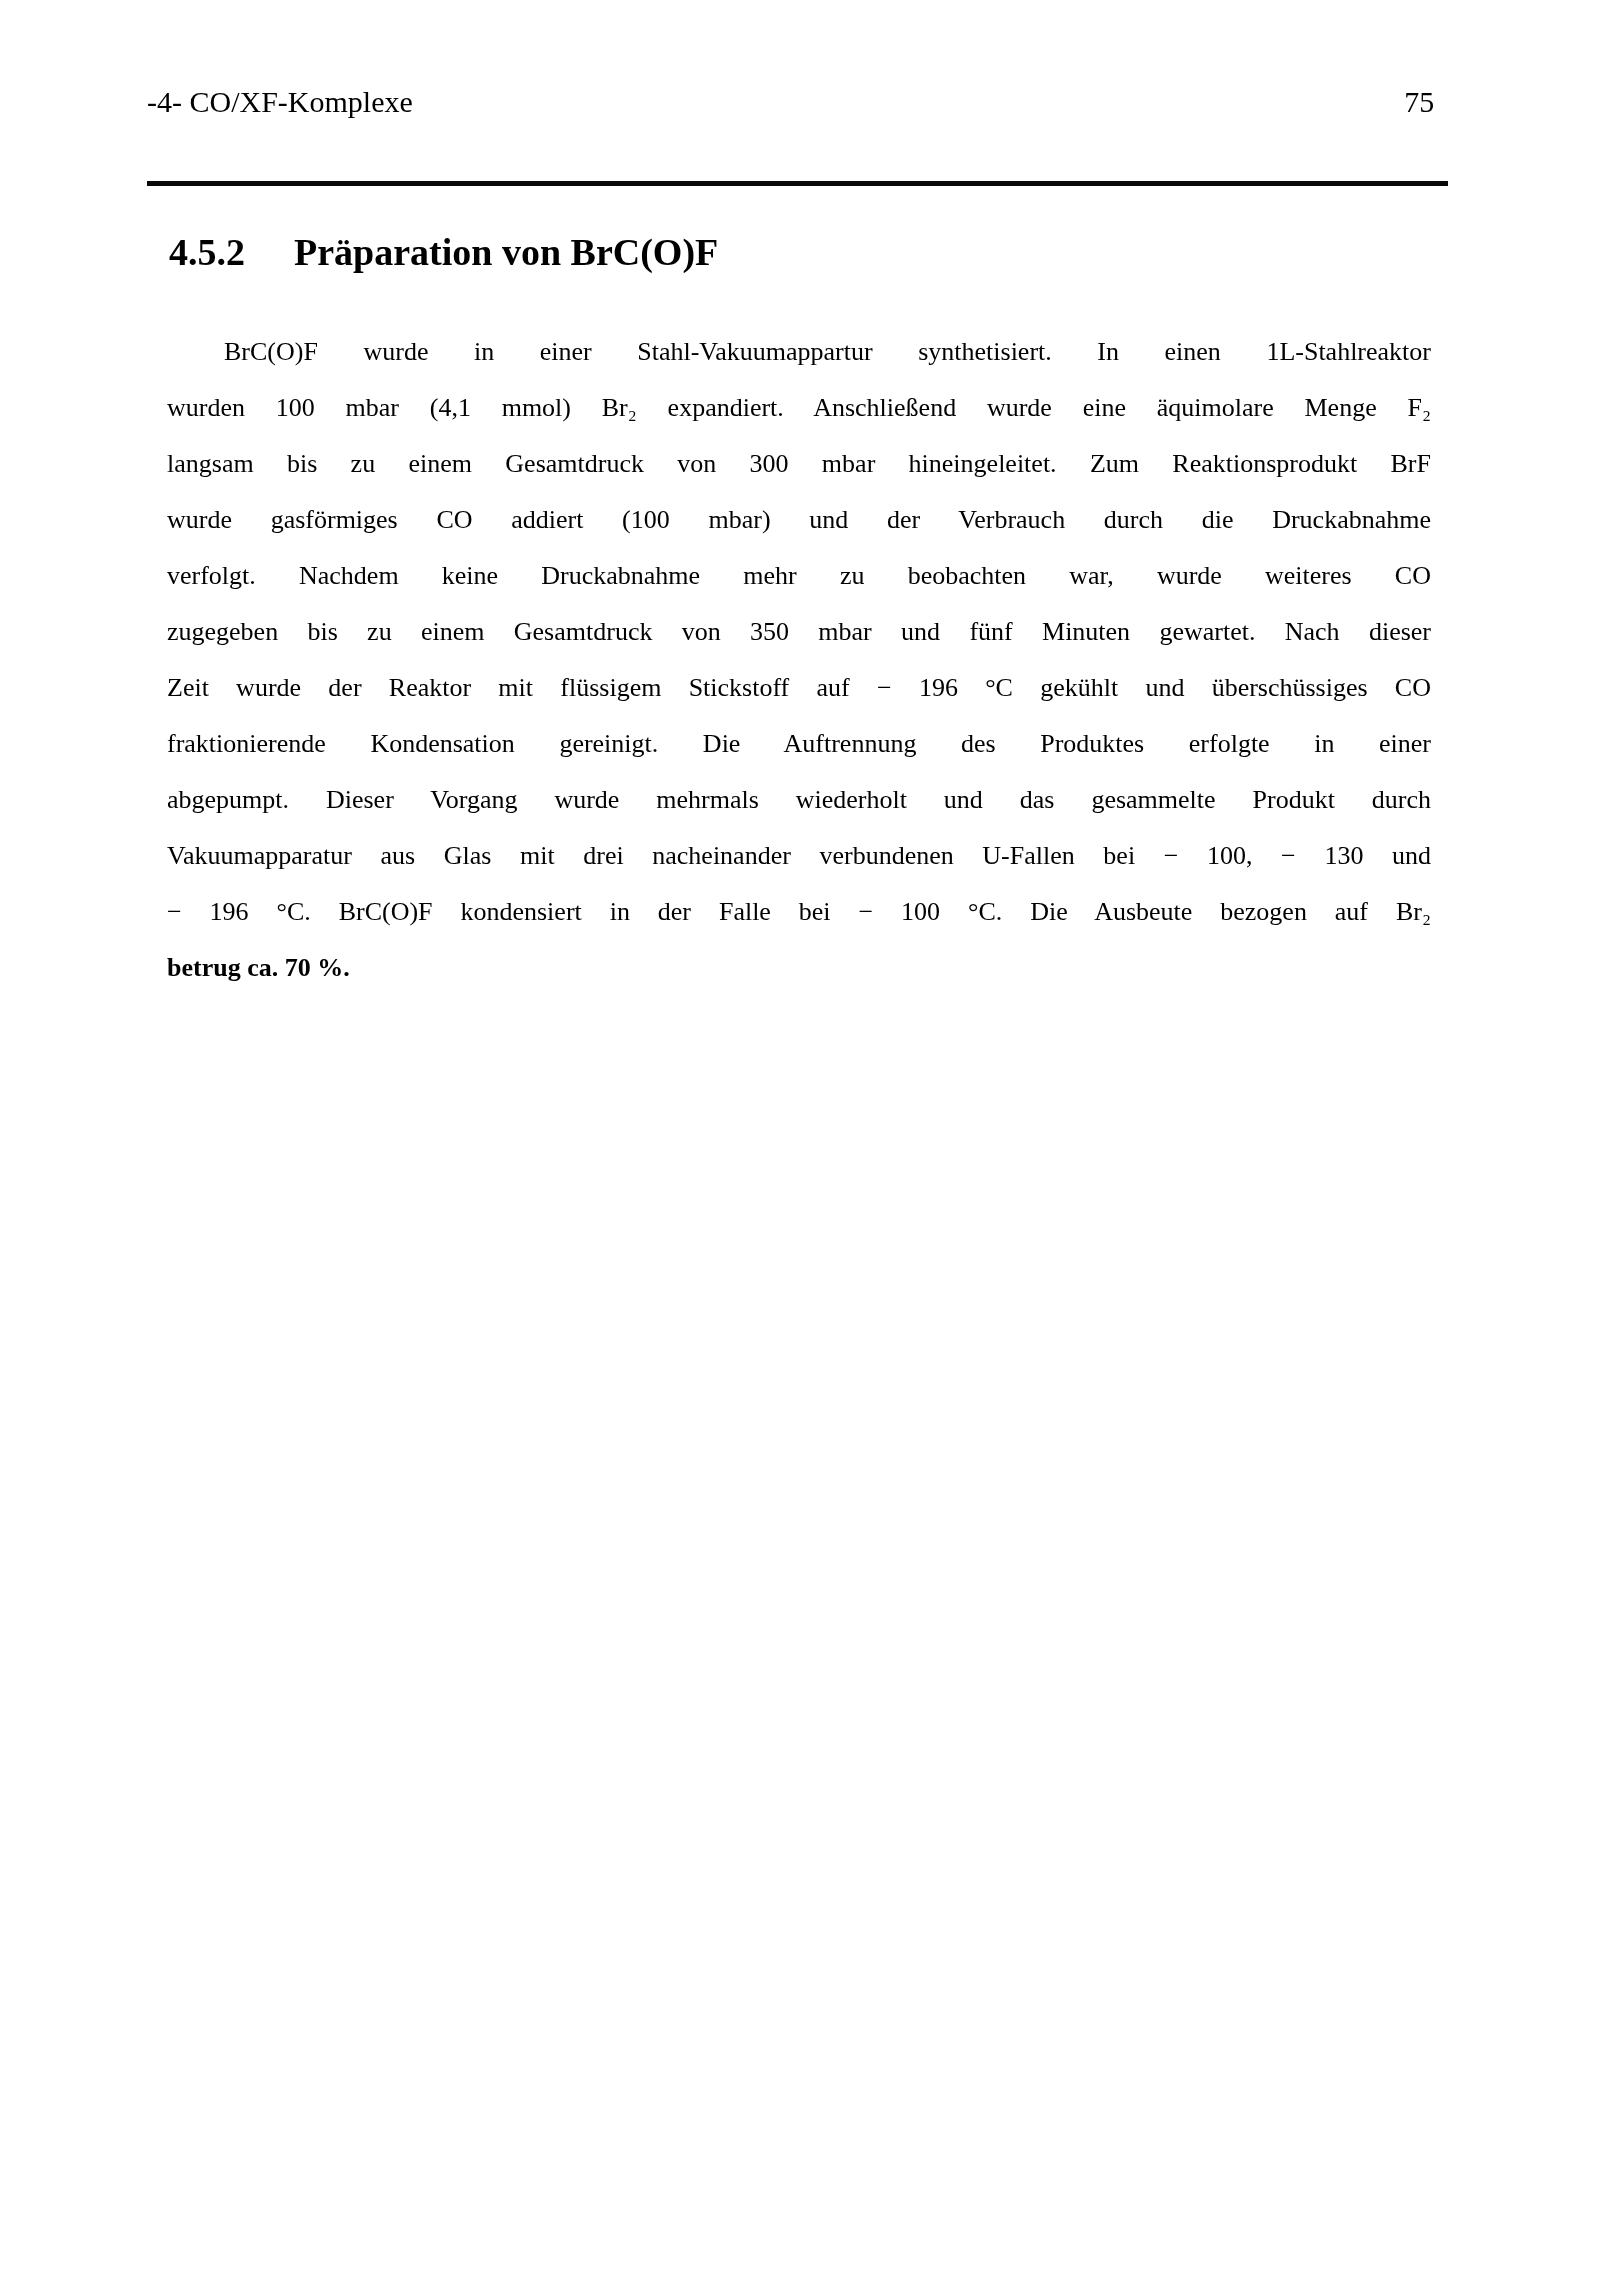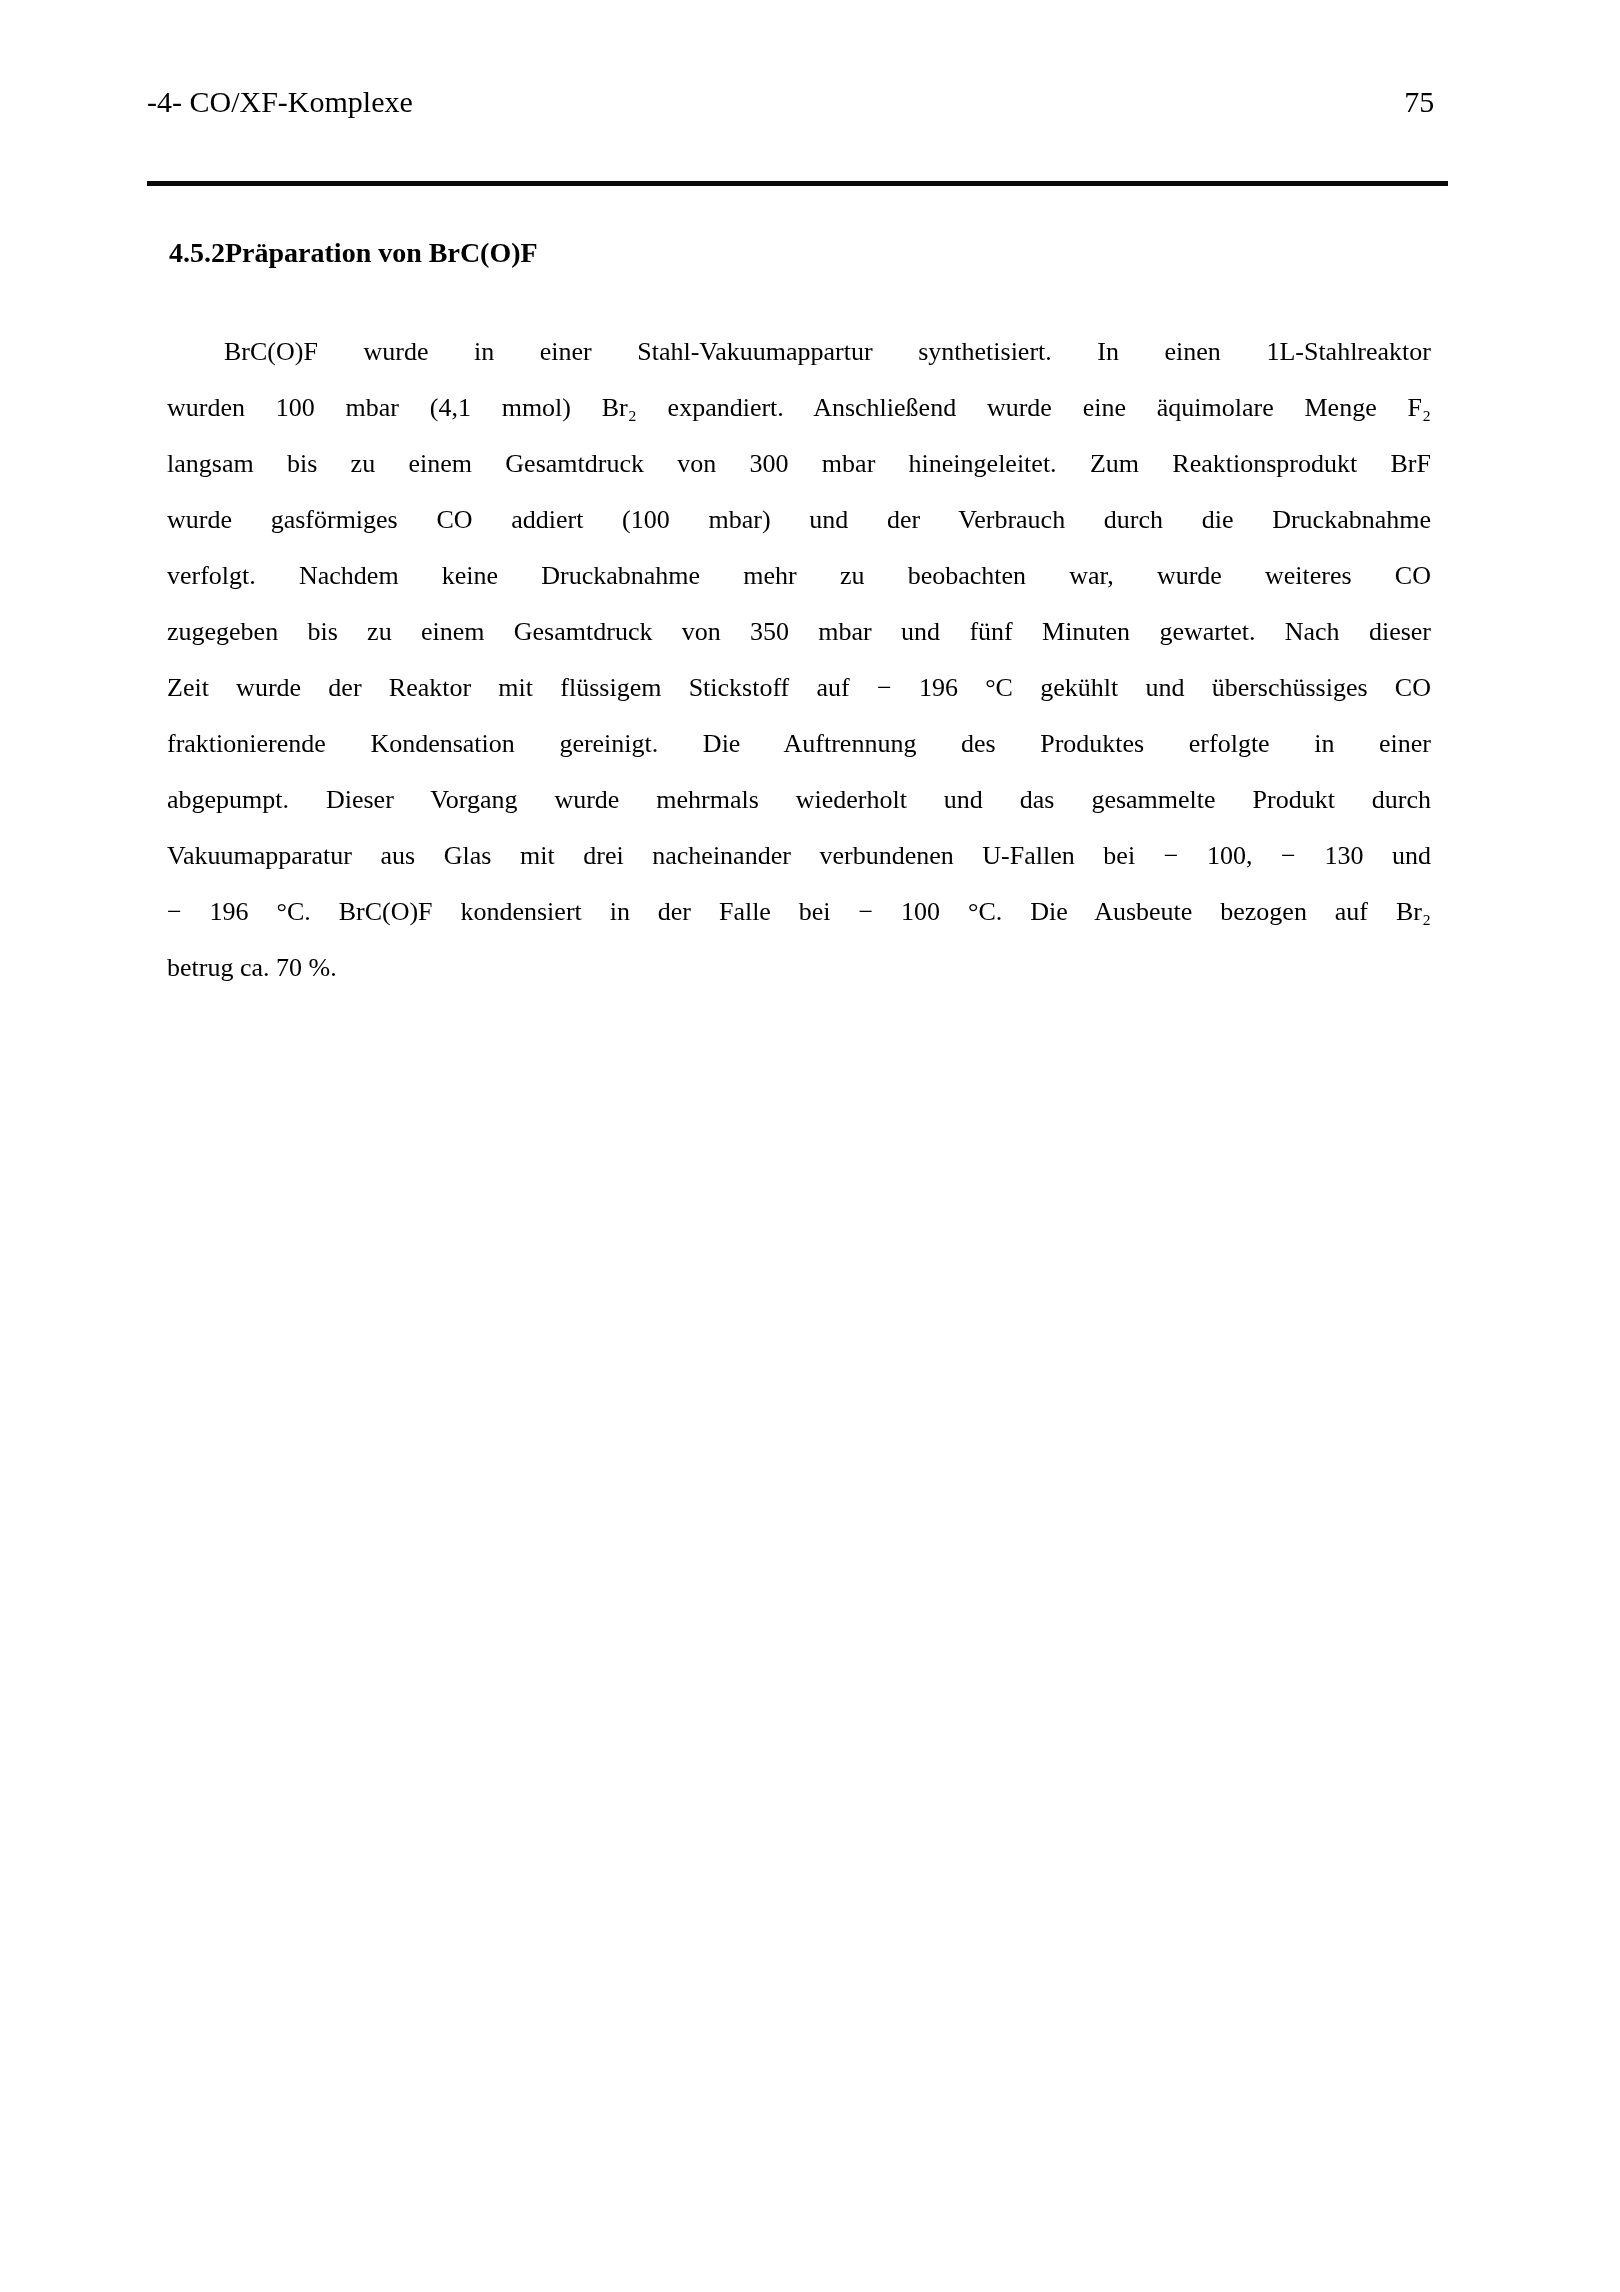--- a/index.html
+++ b/index.html
@@ -34,21 +34,22 @@
     left: 147px;
     width: 1301px;
     height: 4.9px;
     background: #0a0a0a;
   }
   .section-heading {
     position: absolute;
     top: 233px;
     left: 169px;
     display: flex;
-    font-size: 28px;
+    gap: 49px;
+    font-size: 38px;
     font-weight: 700;
     line-height: 39px;
     white-space: nowrap;
     text-align: center;
   }
   .body-paragraph {
     position: absolute;
     top: 324px;
     left: 167px;
     width: 1264px;
@@ -61,20 +62,21 @@
     text-align-last: justify;
     white-space: nowrap;
     overflow: visible;
   }
   .body-paragraph .line.first {
     text-indent: 57px;
   }
   .body-paragraph .line.last {
     text-align: left;
     text-align-last: left;
+    font-weight: bold;
   }
 </style>
 </head>
 <body>
 
 <div>
 
   <div class="page-header">
     <span class="running-title">-4- CO/XF-Komplexe</span>
     <span class="page-number">75</span>

